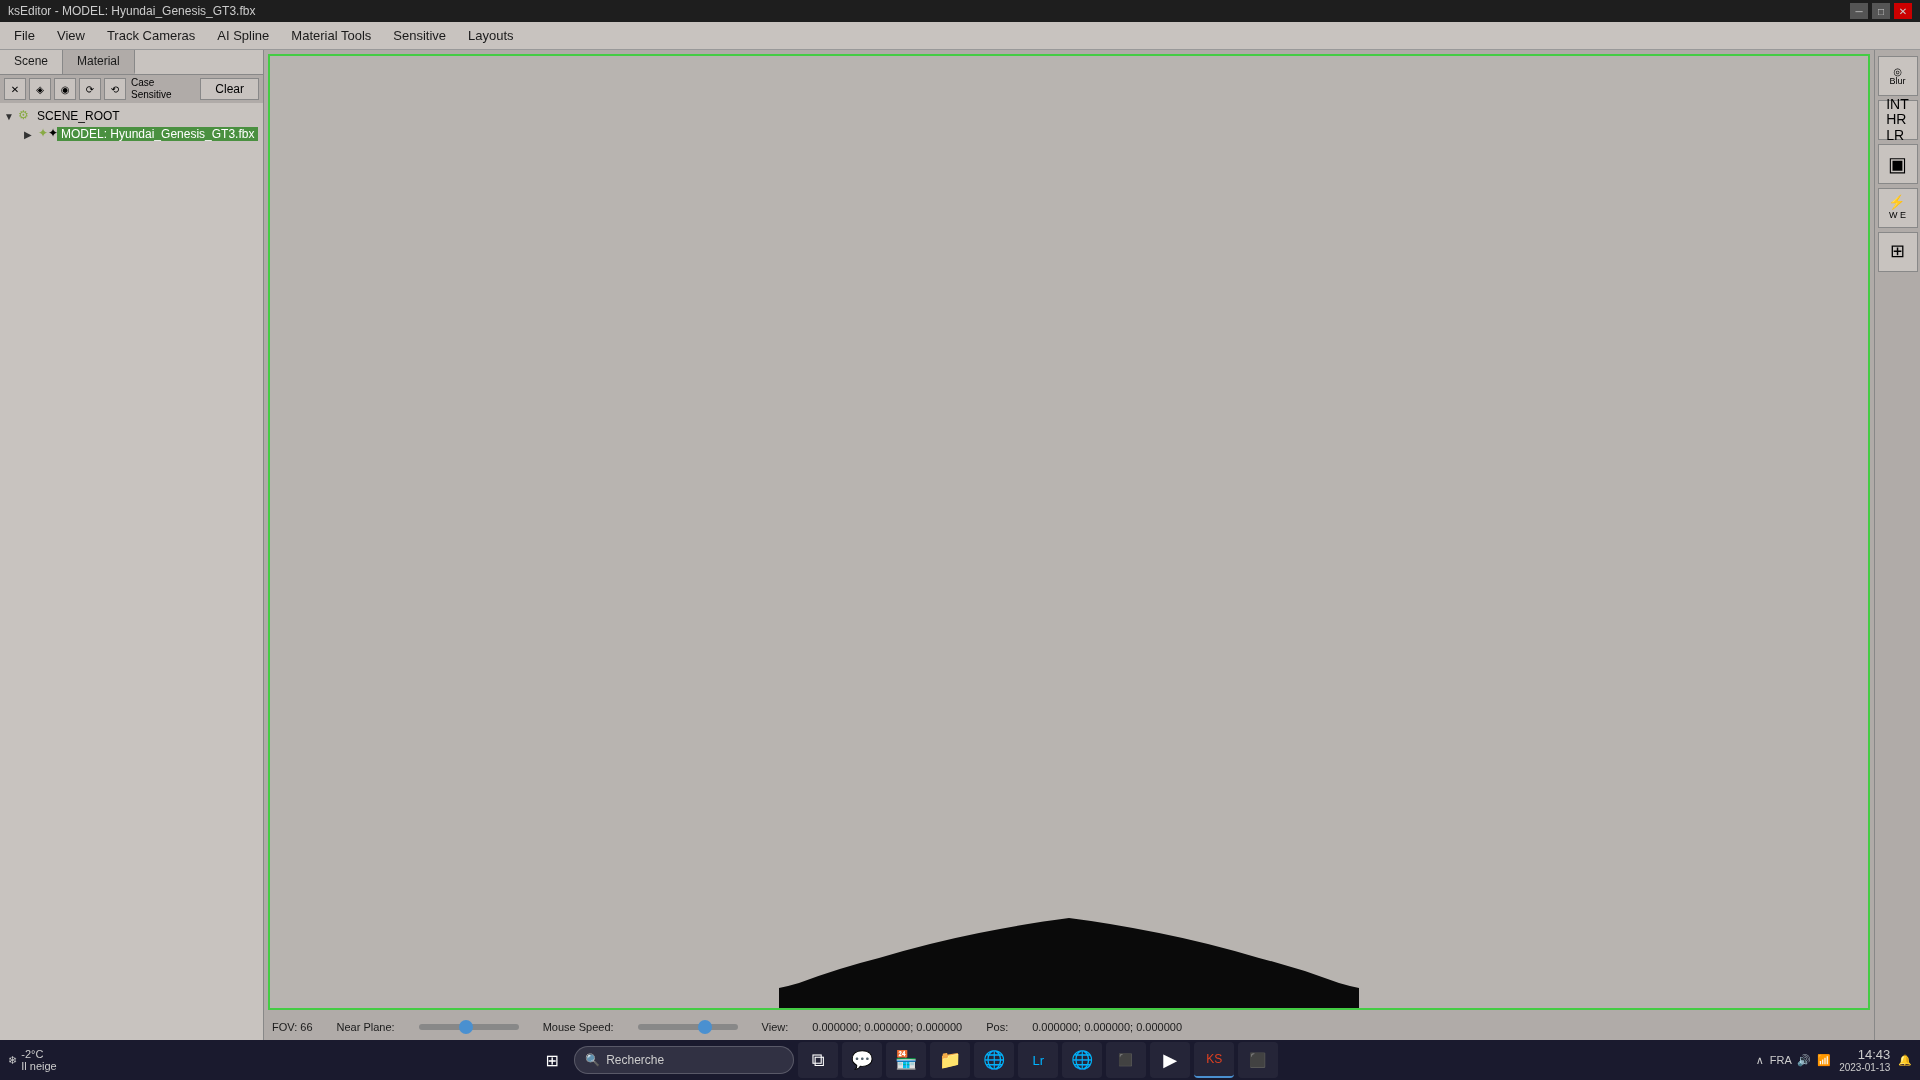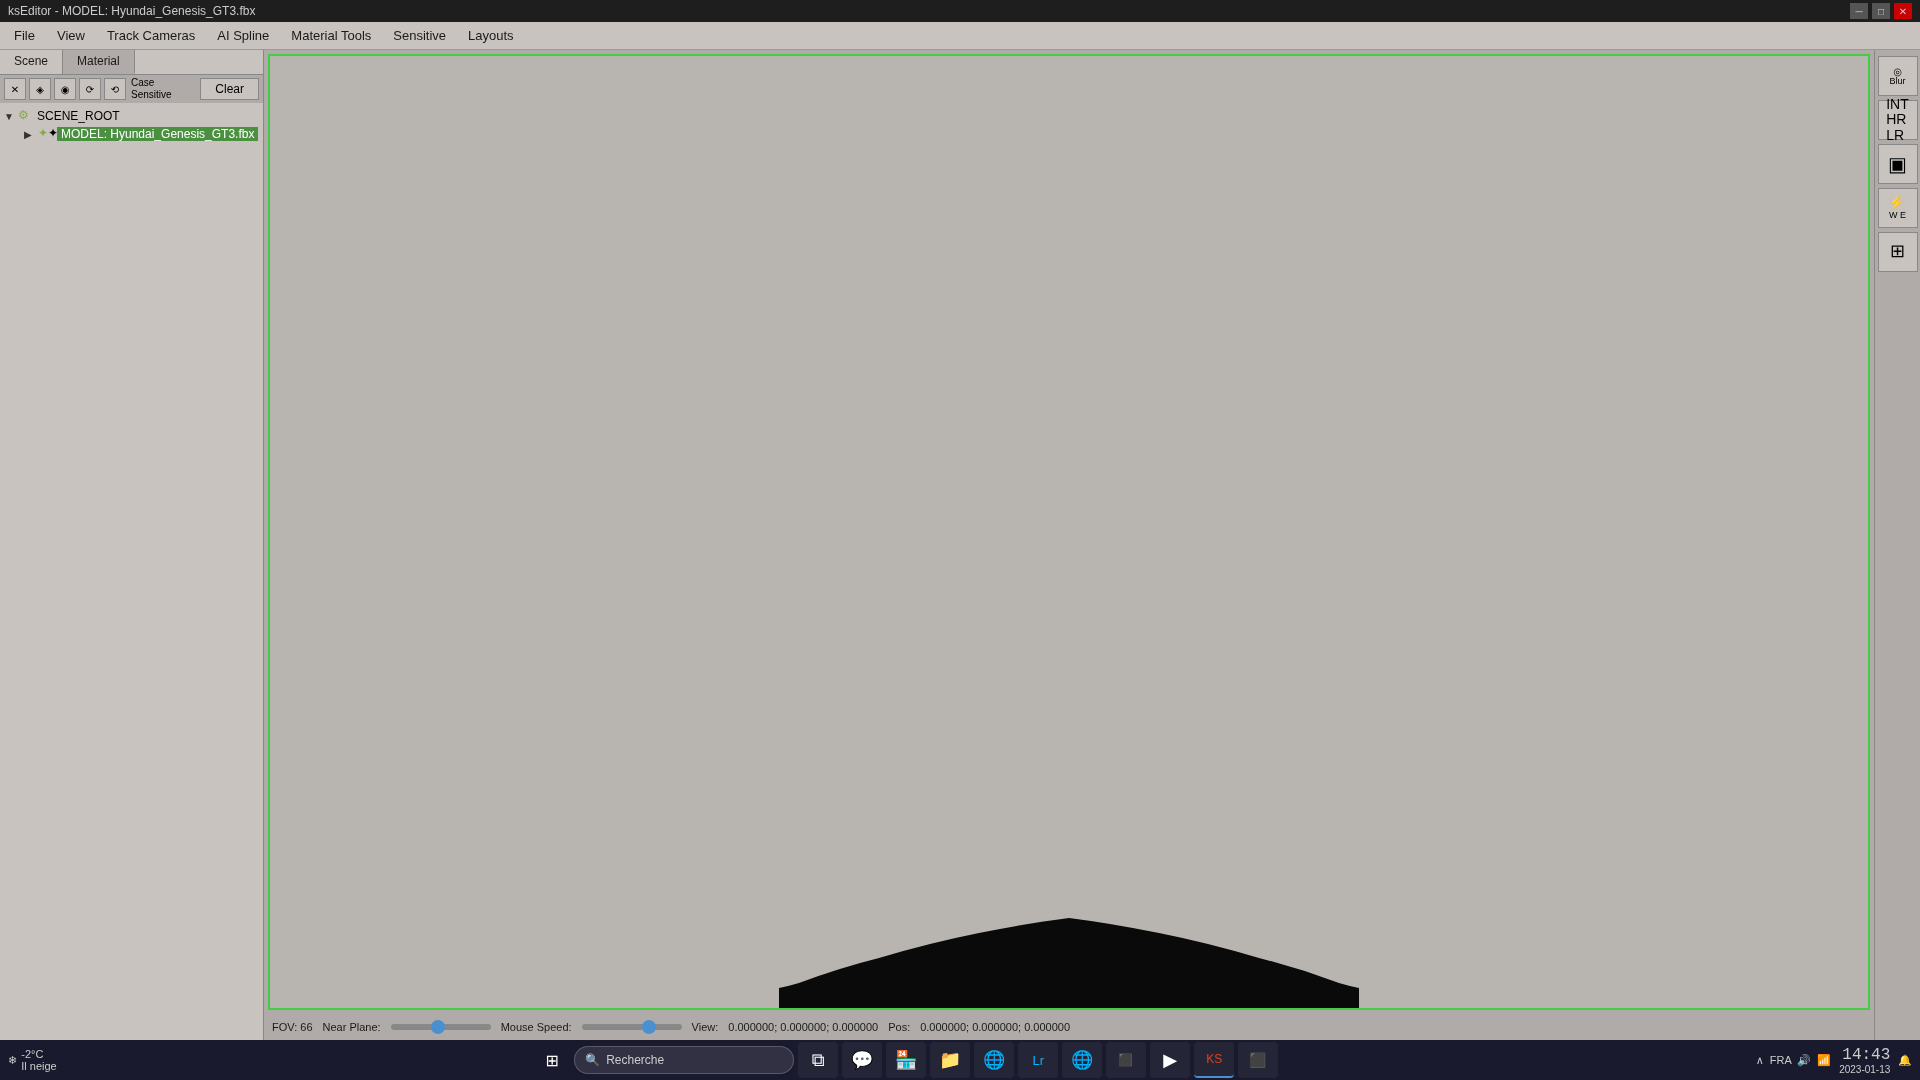--- a/index.html
+++ b/index.html
@@ -87,21 +87,21 @@
       width: 100%; height: 100%; position: relative;
       background: #b8b4b0;
     }
     
     #car-shape {
       position: absolute; bottom: 0; left: 50%; transform: translateX(-50%);
       width: 580px; height: 130px;
     }
     #viewport-status {
       height: 26px; background: #b0aba8; display: flex; align-items: center;
-      padding: 0 8px; font-size: 11px; color: #1a1a1a; gap: 10px;
+      padding: 0 8px; font-size: 11px; color: #1a1a1a; gap: 24px;
     }
     .slider-track { width: 100px; height: 6px; background: #888; border-radius: 3px; position: relative; display: inline-block; }
     .slider-thumb { width: 14px; height: 14px; background: #4a90d0; border-radius: 50%; position: absolute; top: -4px; left: 40px; }
     .slider-thumb2 { left: 60px; }
 
     
     #right-icons {
       width: 46px; background: #b0aba8; border-left: 1px solid #888;
       display: flex; flex-direction: column; align-items: center; padding: 6px 2px; gap: 4px;
     }
@@ -170,21 +170,21 @@
     .taskbar-app.active { border-bottom: 2px solid #4a90d0; }
     .search-bar-task {
       width: 220px; height: 28px; background: rgba(255,255,255,0.1);
       border: 1px solid rgba(255,255,255,0.2); border-radius: 14px;
       display: flex; align-items: center; padding: 0 10px; color: #ccc; font-size: 12px;
       cursor: pointer;
     }
     .weather-widget { display: flex; align-items: center; gap: 4px; color: #ccc; font-size: 11px; }
     .sys-tray { display: flex; align-items: center; gap: 6px; color: #ccc; font-size: 11px; }
     .clock { text-align: right; }
-    .clock .time { font-size: 16px; font-family: Liberation Mono, monospace; }
+    .clock .time { font-size: 13px; }
     .clock .date { font-size: 10px; }
 
     
     .scene-root-icon::before { content: "⚙"; color: #88aa44; }
     .node-icon-mesh::before { content: "✦"; color: #88aa44; }
     .expand-tri { font-size: 9px; }
   </style>
 </head>
 <body>
 

